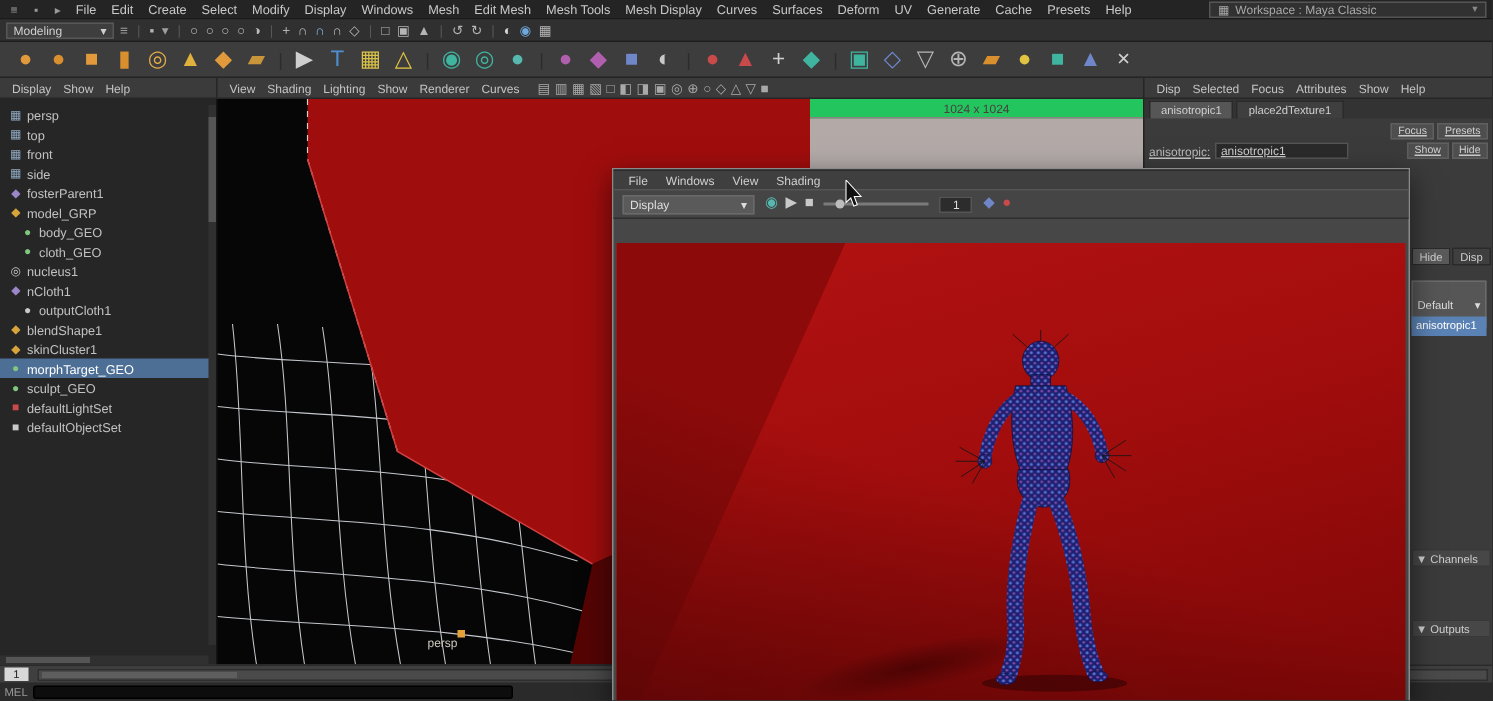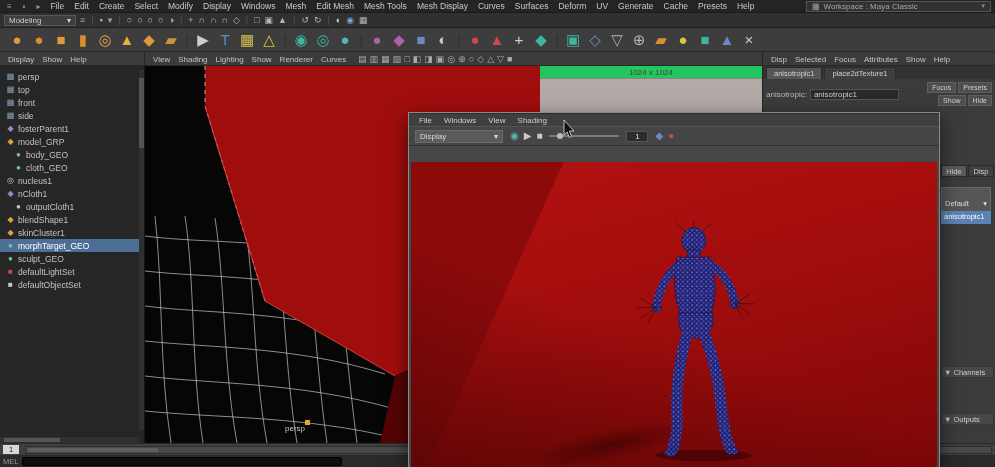--- a/index.html
+++ b/index.html
@@ -76,21 +76,21 @@
     display:flex; align-items:center; justify-content:center;
     font-size:8px; color:#4a4040; }
 
   
   .ae { position:absolute; left:762px; top:0; width:233px; height:377px;
     background:#3b3b3b; border-left:1px solid #222; }
   .ae-tabs { height:13px; background:#333; display:flex; align-items:flex-end; padding-left:3px; gap:2px; }
   .ae-tab { font-size:7.5px; color:#d0d0d0; background:#3f3f3f; border:1px solid #2a2a2a;
     border-bottom:none; padding:1px 7px 1px 7px; white-space:nowrap; }
   .ae-tab.active { background:#565656; }
-  .ae-namerow { display:flex; align-items:center; gap:3px; padding:3px 3px 0 3px; }
+  .ae-namerow { display:flex; align-items:flex-end; gap:3px; padding:3px 3px 0 3px;text-decoration:underline; }
   .ae-label { font-size:8px; color:#b9b9b9; white-space:nowrap; }
   .ae-field { flex:1; height:11px; background:#2a2a2a; border:1px solid #555;
     font-size:8px; color:#cccccc; padding:0 3px; line-height:10px; overflow:hidden; }
   .ae-btns { width:90px; display:flex; flex-wrap:wrap; gap:2px; justify-content:flex-end; }
   .ae-btn { font-size:7px; color:#d0d0d0; background:#4e4e4e; border:1px solid #5f5f5f;
     padding:1px 4px; white-space:nowrap; }
   .ae-minitabs { position:absolute; left:178px; top:99px; width:53px; display:flex; gap:1px; }
   .ae-minitab { flex:1; height:12px; background:#3f3f3f; border:1px solid #2a2a2a;
     font-size:7.5px; color:#cfcfcf; text-align:center; line-height:11px; overflow:hidden; }
   .ae-minitab.active { background:#5a5a5a; }

